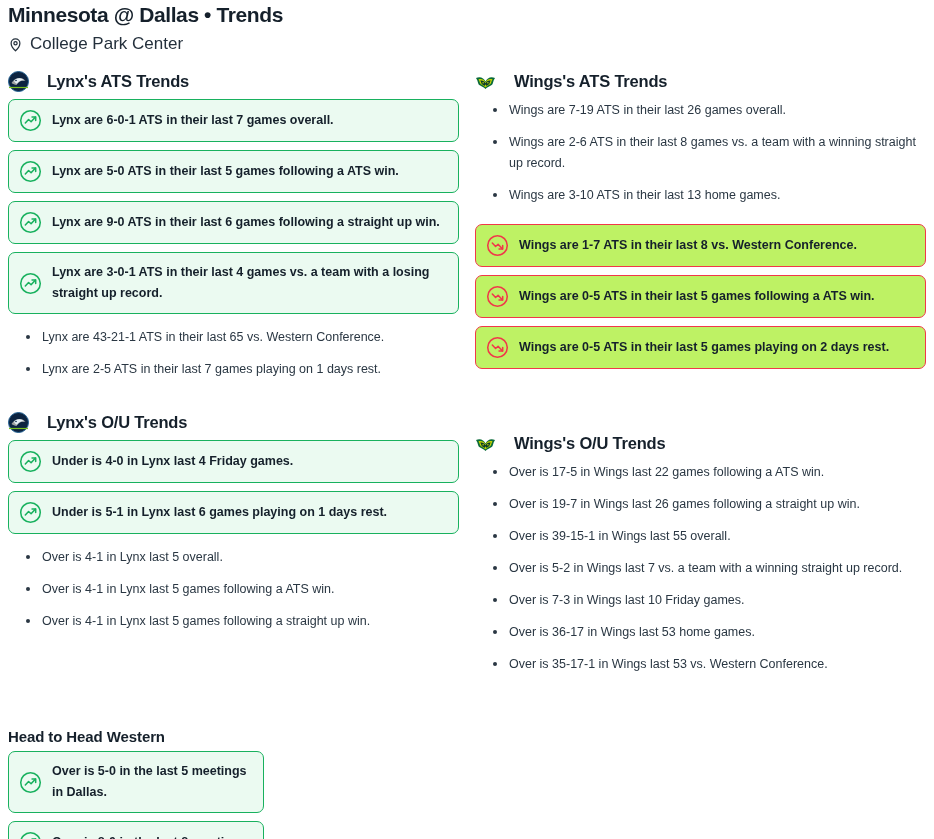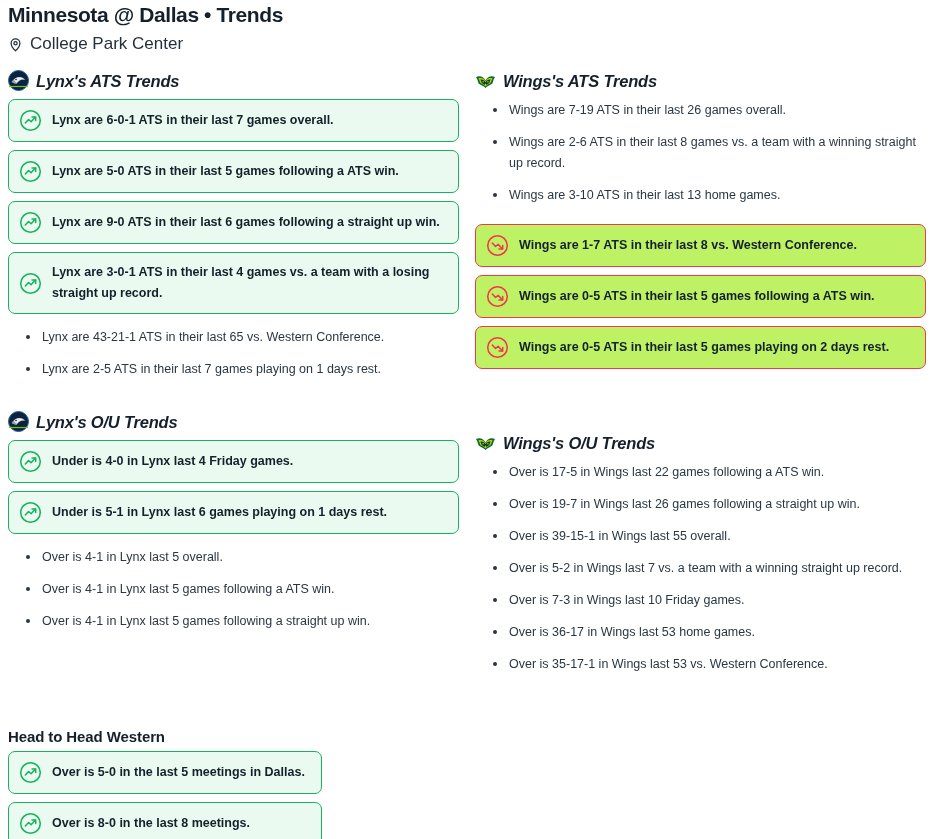--- a/index.html
+++ b/index.html
@@ -51,25 +51,24 @@
     gap: 0;
     margin-top: 17px;
   }
   .col { width: 467px; padding: 0 8px; }
   .col-right { padding-left: 8px; }
 
   .section + .section { margin-top: 36px; }
 
   .section-head {
     display: flex;
-    align-items: flex-start;
-    gap: 7px;
+    align-items: center;
+    gap: 18px;
     height: 22px;
     margin-bottom: 7px;
-    font-style: italic;
   }
   .section-title {
     font-size: 16.5px;
     font-weight: bold;
     color: #15202b;
     letter-spacing: -0.2px;
     line-height: 22px;
   }
 
   
@@ -139,21 +138,21 @@
     padding: 0 8px;
   }
   .h2h-title {
     font-size: 15px;
     font-weight: bold;
     color: #15202b;
     line-height: 20px;
     margin: 0 0 4px 0;
     letter-spacing: -0.1px;
   }
-  .h2h .card { margin-bottom: 8px; width: 314px; }
+  .h2h .card { margin-bottom: 8px; width: 256px; }
 </style>
 </head>
 <body>
 
 <div class="page">
 
   <div class="page-header">
     <h1 class="page-title">Minnesota @ Dallas • Trends</h1>
     <div class="venue-row">
       <span class="pin-icon">

